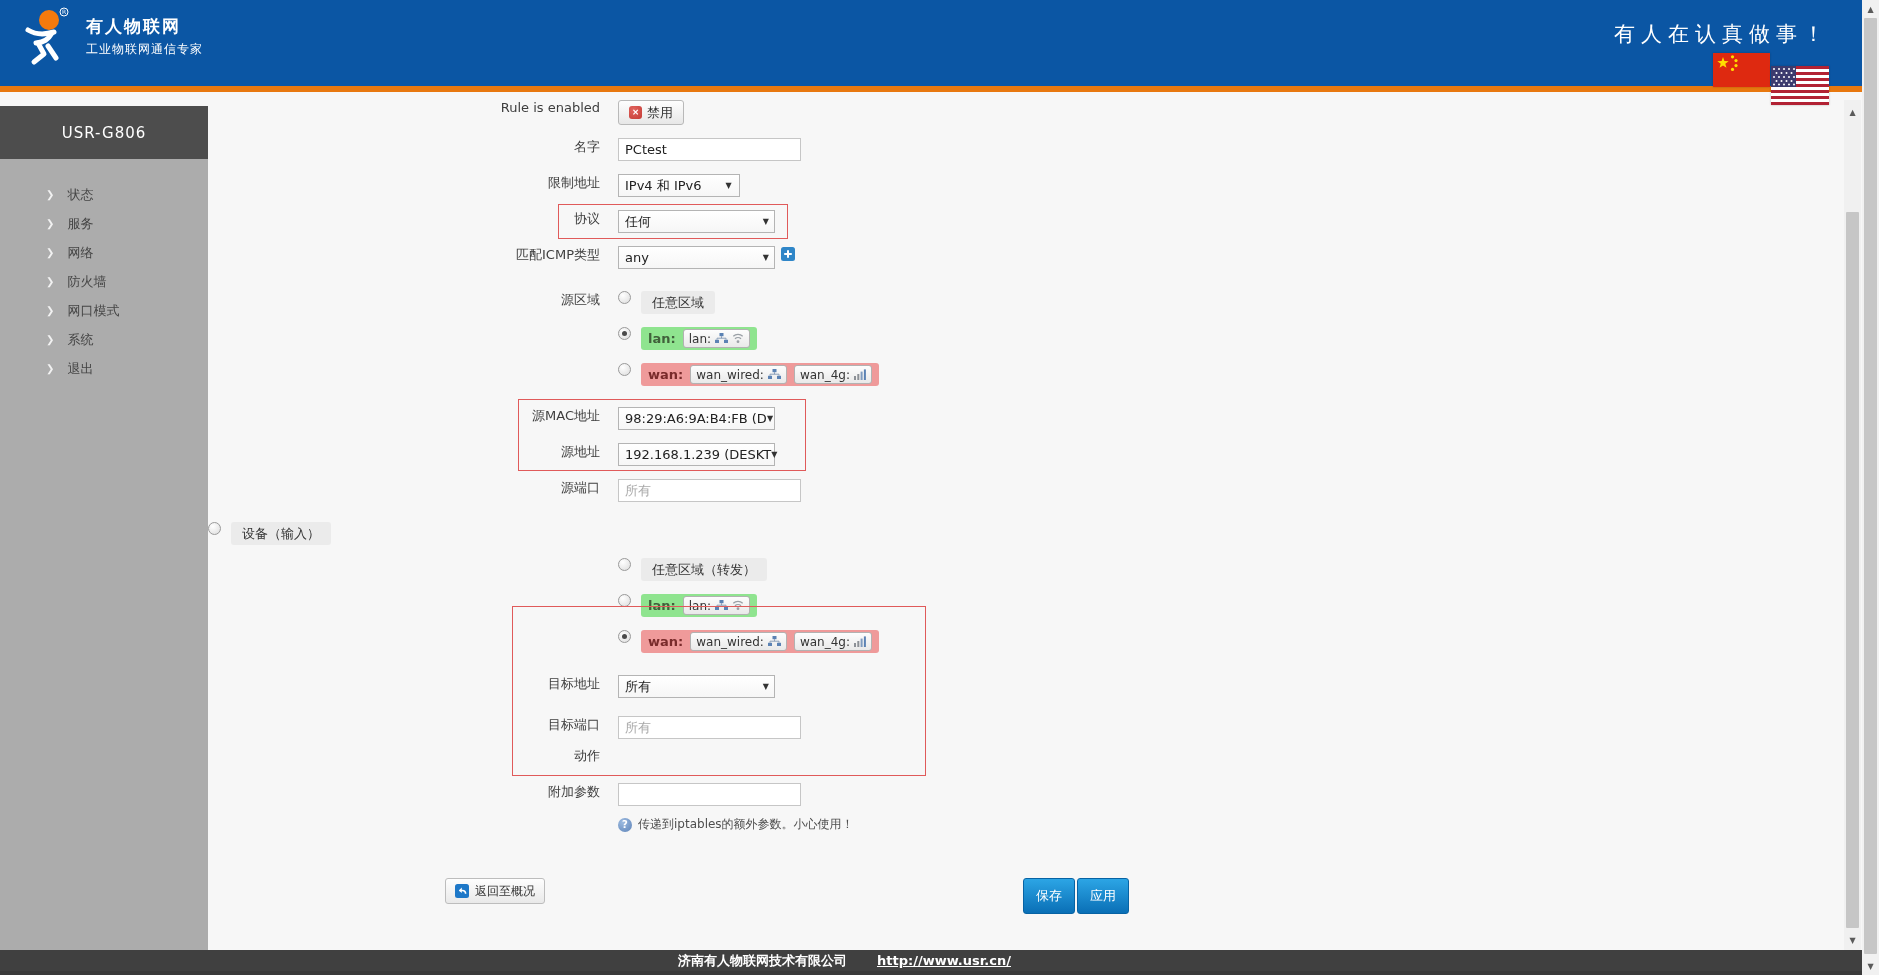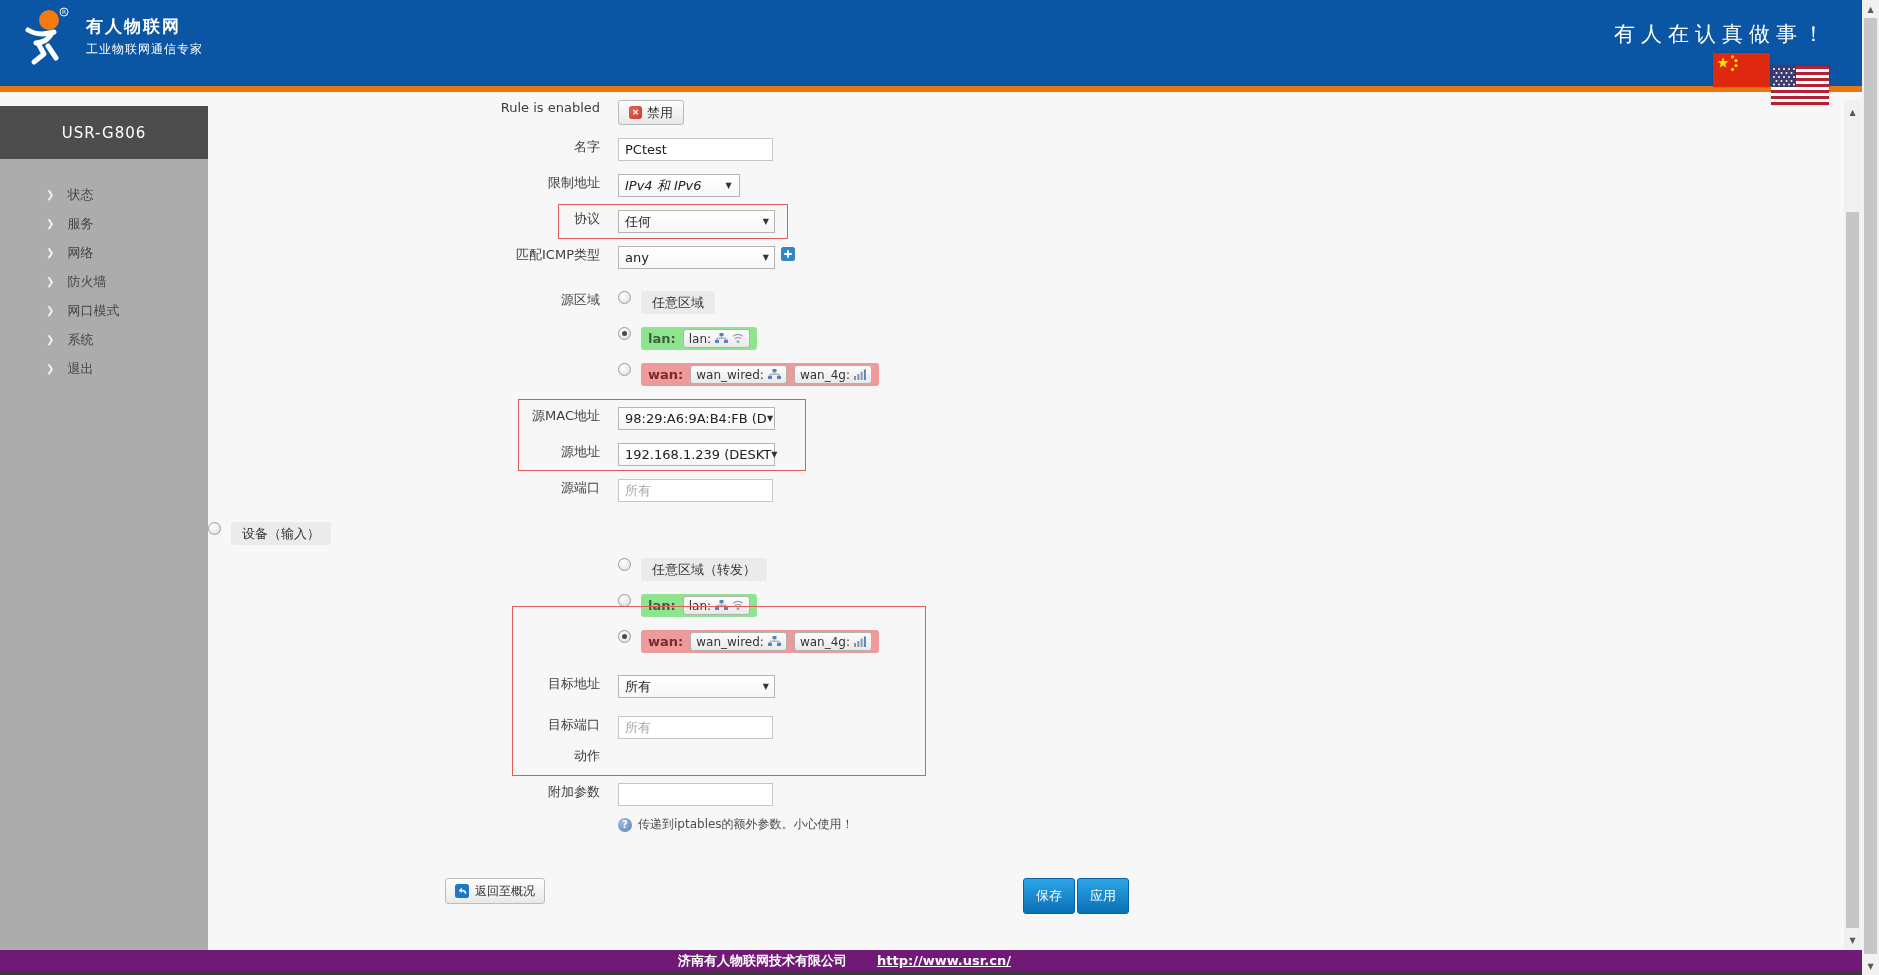--- a/index.html
+++ b/index.html
@@ -23,28 +23,28 @@
   .sidebar { position:absolute; left:0; top:159px; width:208px; height:791px; background:#ACACAC; padding-top:21px; }
   .side-item { display:flex; align-items:center; height:29px; padding-left:46px; font-size:13px; color:#454545; cursor:pointer; }
   .side-item .chev { margin-right:13px; color:#F2F2F2; font-size:10px; }
   .side-item .chev::after { content:"❯"; }
 
   
   .main { position:absolute; left:208px; top:92px; width:1636px; height:858px; background:#F7F7F7; }
   .frow { position:absolute; left:0; display:flex; height:25px; white-space:nowrap; }
   .lbl { width:410px; text-align:right; padding-right:18px; font-size:13px; color:#3E3E3E; flex:none; }
 
-  .txt { width:155px; height:23px; border:1px solid #C6C6C6; background:#FFFFFF; padding:0 6px;
+  .txt { width:183px; height:23px; border:1px solid #C6C6C6; background:#FFFFFF; padding:0 6px;
          font-size:13px; color:#222; font-family:inherit; }
   .txt::placeholder { color:#A9A9A9; }
 
   .sel { display:flex; align-items:center; justify-content:space-between; width:157px; height:23px;
          border:1px solid #B4B4B4; background:linear-gradient(#FFFFFF,#F6F6F6); padding:0 5px 0 6px;
          font-size:13px; color:#222; cursor:pointer; }
-  .sel.auto { width:auto; justify-content:flex-start; gap:24px; padding-right:7px;font-style:italic; }
+  .sel.auto { width:auto; justify-content:flex-start; gap:24px; padding-right:7px; }
   .sel.small { width:59px;margin-top:36px; }
   .caret { flex:none; font-size:8px; color:#333; }
   .caret::after { content:"▼"; }
 
   .gbtn { display:inline-flex; align-items:center; gap:5px; height:25px; padding:0 10px;
           background:linear-gradient(#FEFEFE,#E7E7E7); border:1px solid #B9B9B9; border-radius:3px;
           font-size:13px; color:#333; cursor:pointer; }
   .x-icon { display:inline-flex; align-items:center; justify-content:center; width:13px; height:13px;
             border-radius:3px; background:radial-gradient(circle at 35% 30%, #E2655F, #C43A34); color:#fff;
             font-size:8px; font-weight:bold; }
@@ -76,21 +76,21 @@
   .q-icon::after { content:"?"; }
 
   .bluebtn { position:absolute; height:36px; padding:0 12px; display:inline-flex; align-items:center;
              background:linear-gradient(#2CA5E5,#0A6FB6); border:1px solid #0763A4; border-radius:3px;
              color:#FFFFFF; font-size:13px; cursor:pointer; }
   .backbtn { position:absolute; display:inline-flex; align-items:center; gap:6px; height:26px; padding:0 9px;
              background:linear-gradient(#FEFEFE,#E9E9E9); border:1px solid #BDBDBD; border-radius:3px;
              font-size:12px; color:#333; cursor:pointer; }
 
   
-  .footer { position:absolute; left:0; top:950px; width:1879px; height:21px; background:#701a75;
+  .footer { position:absolute; left:0; top:950px; width:1879px; height:21px; background:#404040;
             display:flex; align-items:center; justify-content:center; gap:30px; padding-right:190px;
             color:#FFFFFF; font-size:13px; font-weight:bold; }
   .footer a { color:#FFFFFF; text-decoration:underline; cursor:pointer;text-align:center; }
   .dark-strip { position:absolute; left:0; top:971px; width:1879px; height:4px; background:#3A3A3A; }
 
   
   .sb { position:absolute; background:#F1F1F1; }
   .sb-outer { right:0; top:0; width:17px; height:975px; z-index:10; }
   .sb-inner { left:1844px; top:100px; width:17px; height:850px; z-index:9; background:#F0F0F0; }
   .sb-btn { position:absolute; left:0; width:17px; height:16px; display:flex; align-items:center; justify-content:center;

